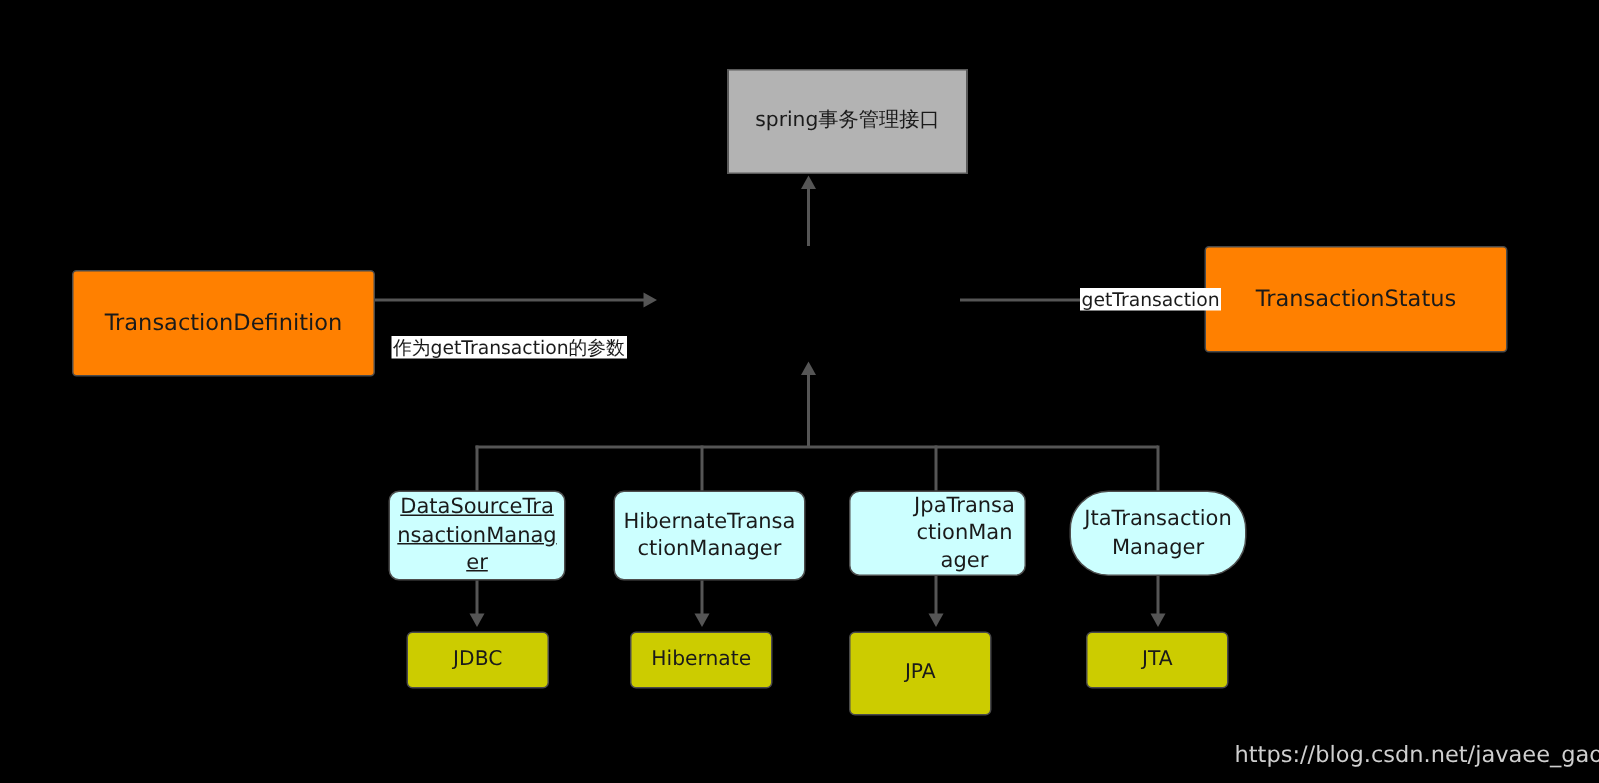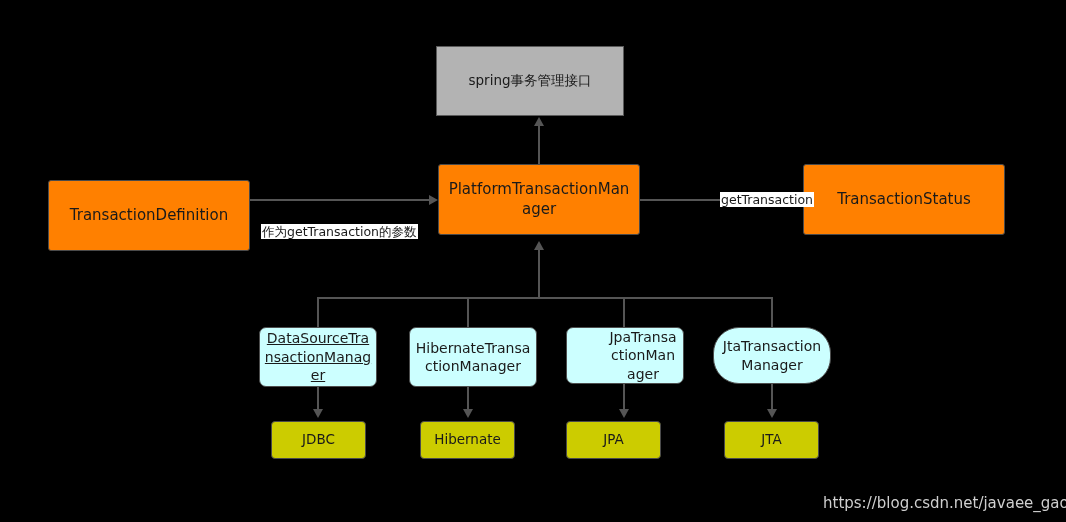--- a/index.html
+++ b/index.html
@@ -101,34 +101,31 @@
     font-size: 15px;
     white-space: nowrap;
     z-index: 5;
   }
 </style>
 </head>
 <body>
 
 <div id="canvas">
 
-  <div class="node node-gray" style="left:436px; top:46px; width:188px; height:70px;">
+  <div class="node node-gray" style="left:485px; top:46px; width:160px; height:70px;">
     <span>spring事务管理接口</span>
   </div>
 
   <div class="line-v" style="left:538px; top:120px; height:44px;"></div>
   <div class="arrow-up" style="left:534px; top:117px;"></div>
 
   <div class="node node-orange" style="left:48px; top:164px; width:202px; height:71px;margin-top:16px;">
     <span>TransactionDefinition</span>
   </div>
 
-  <div class="node node-orange" style="left:438px; top:164px; width:202px; height:71px; padding:0 6px;">
-    <span style="word-break:break-all;">PlatformTransactionManager</span>
-  </div>
 
   <div class="node node-orange" style="left:803px; top:164px; width:202px; height:71px;">
     <span>TransactionStatus</span>
   </div>
 
   <div class="line-h" style="left:250px; top:199px; width:180px;"></div>
   <div class="arrow-right" style="left:429px; top:195px;"></div>
   <div class="edge-label" style="left:261px; top:192px;margin-top:32px;">作为getTransaction的参数</div>
 
   <div class="line-h" style="left:640px; top:199px; width:155px;"></div>
@@ -174,21 +171,21 @@
   <div class="arrow-down" style="left:767px; top:409px;"></div>
 
   <div class="node node-yellow" style="left:271px; top:421px; width:95px; height:38px;">
     <span>JDBC</span>
   </div>
 
   <div class="node node-yellow" style="left:420px; top:421px; width:95px; height:38px;">
     <span>Hibernate</span>
   </div>
 
-  <div class="node node-yellow" style="left:566px; top:421px; width:95px; height:38px;">
+  <div class="node node-yellow" style="left:566px; top:421px; width:95px; height:56px;">
     <span>JPA</span>
   </div>
 
   <div class="node node-yellow" style="left:724px; top:421px; width:95px; height:38px;">
     <span>JTA</span>
   </div>
 
   <div class="watermark" style="left:823px; top:494px;">https://blog.csdn.net/javaee_gao</div>
 
 </div>

